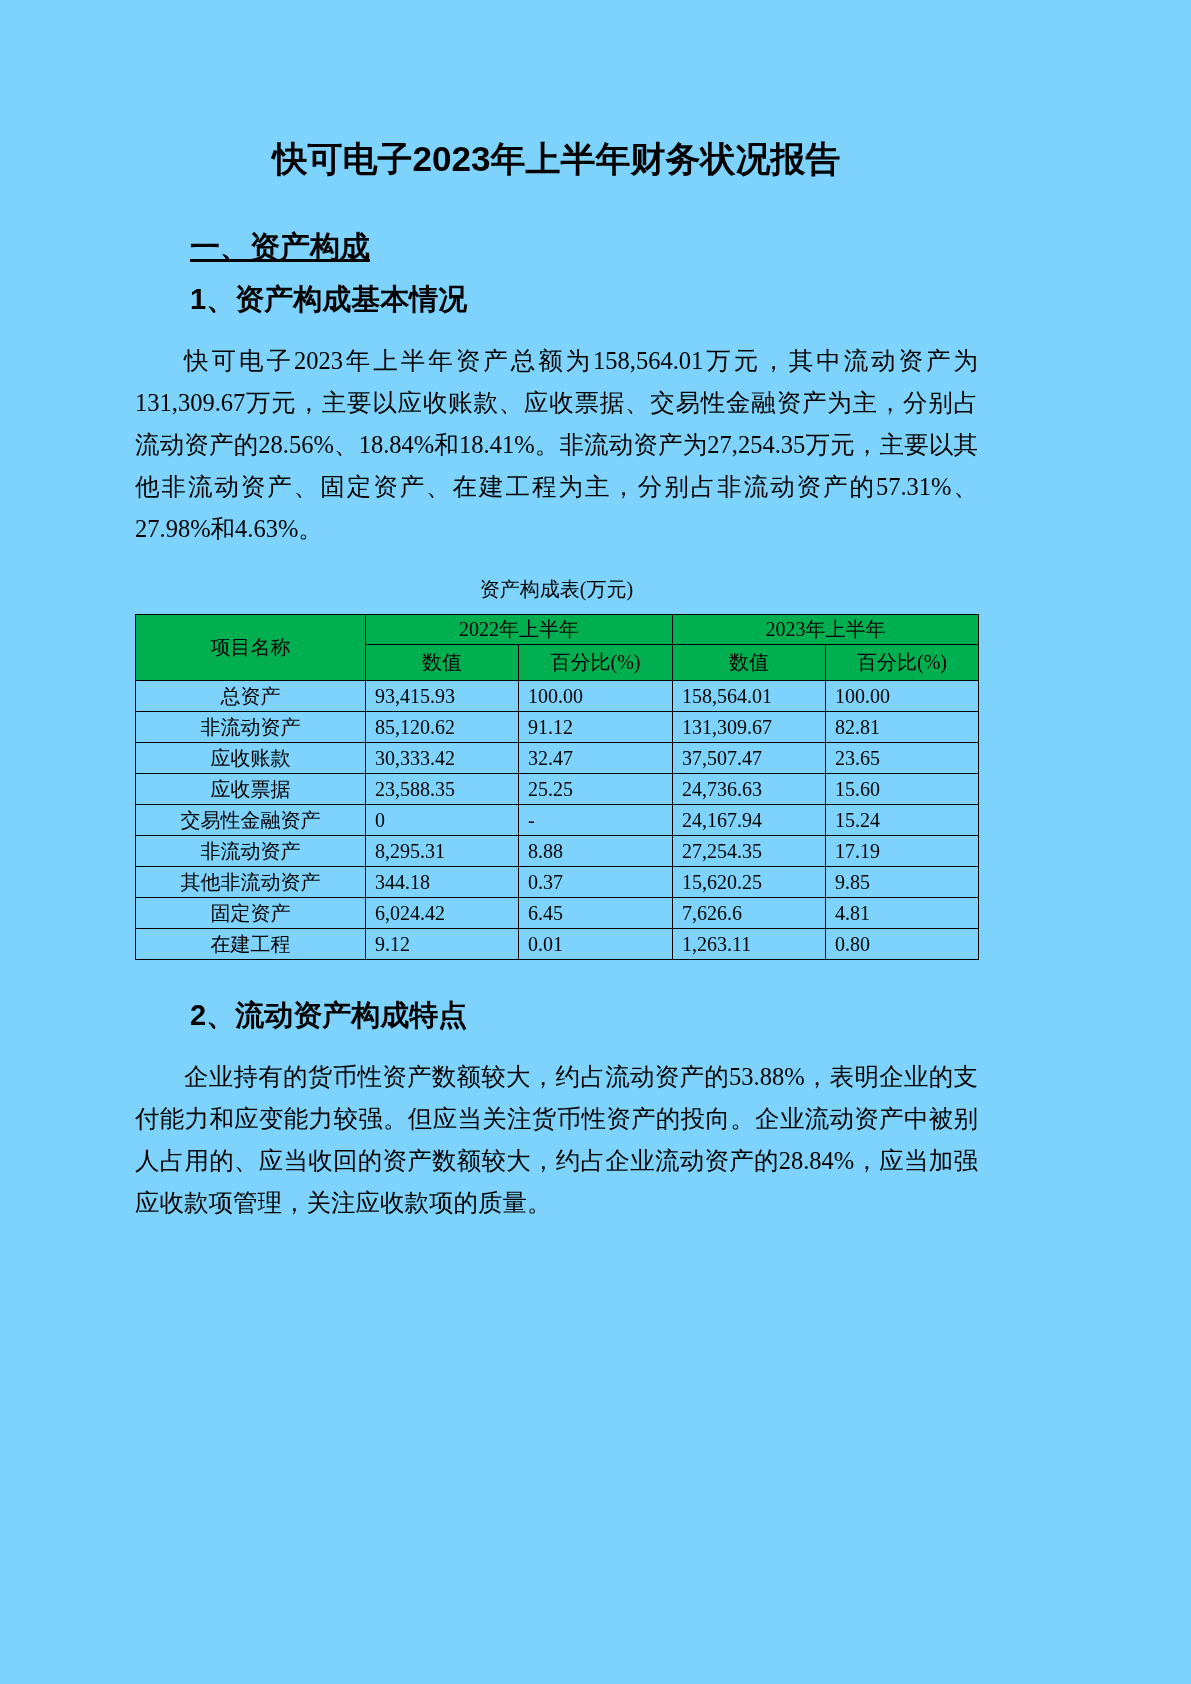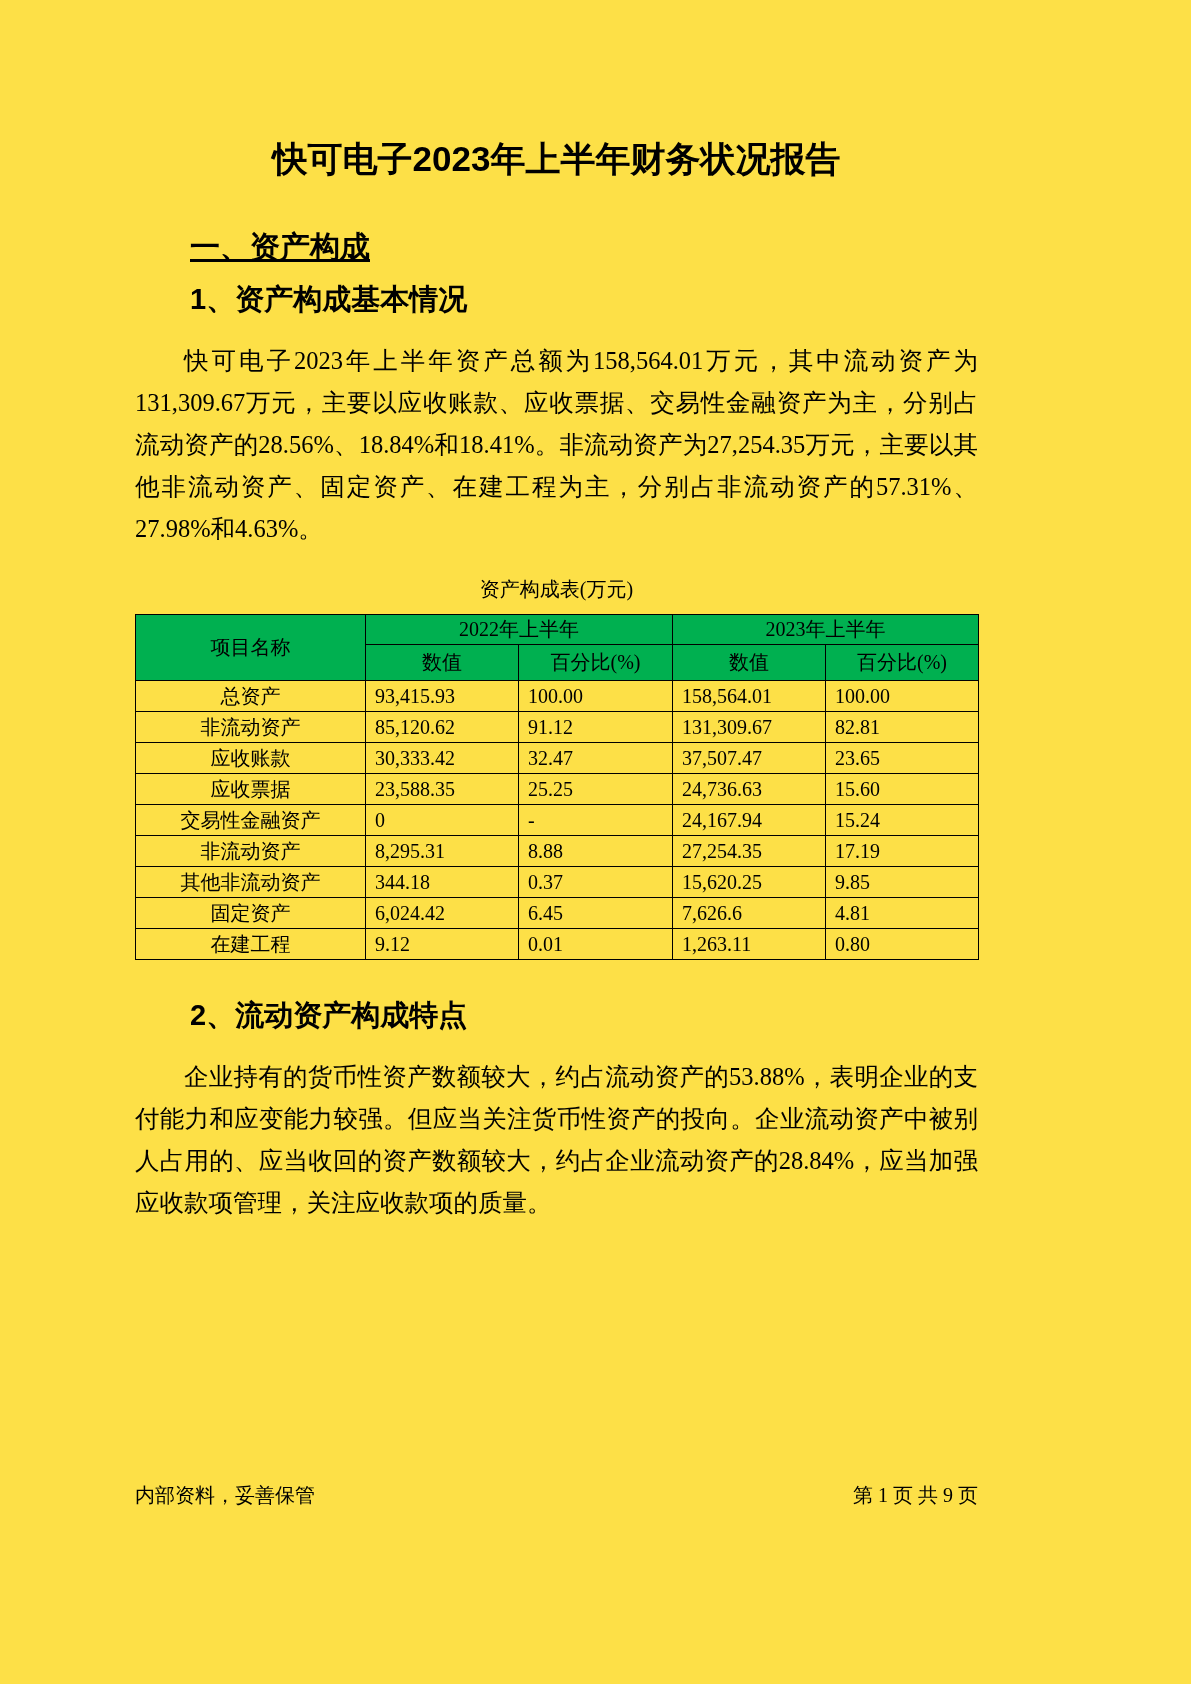--- a/index.html
+++ b/index.html
@@ -1,21 +1,21 @@
 <!DOCTYPE html>
 <html style="--header-green: #00B050;"><head>
 <meta charset="utf-8">
 <style>
   * { box-sizing: border-box; }
   html, body { margin: 0; padding: 0; background: #ffffff; }
 
   .page {
     width: 1191px;
     height: 1684px;
-    background: #fde047;
+    background: #7dd3fc;
     position: relative;
     padding: 136px 213px 0 135px;
     font-family: "Liberation Serif", "DejaVu Serif", serif;
     color: #000000;
     overflow: hidden;
   }
 
   .doc-title {
     font-family: "Liberation Sans", "DejaVu Sans", sans-serif;
     font-size: 35px;
@@ -190,18 +190,14 @@
         <td class="c-num">1,263.11</td>
         <td class="c-num">0.80</td>
       </tr>
     </tbody>
   </table>
 
   <h3 class="h-level2 after-table">2、流动资产构成特点</h3>
 
   <p class="body-para">企业持有的货币性资产数额较大，约占流动资产的53.88%，表明企业的支付能力和应变能力较强。但应当关注货币性资产的投向。企业流动资产中被别人占用的、应当收回的资产数额较大，约占企业流动资产的28.84%，应当加强应收款项管理，关注应收款项的质量。</p>
 
-  <div class="footer">
-    <span>内部资料，妥善保管</span>
-    <span>第 1 页  共 9 页</span>
-  </div>
 
 </div>
 
 </body></html>

